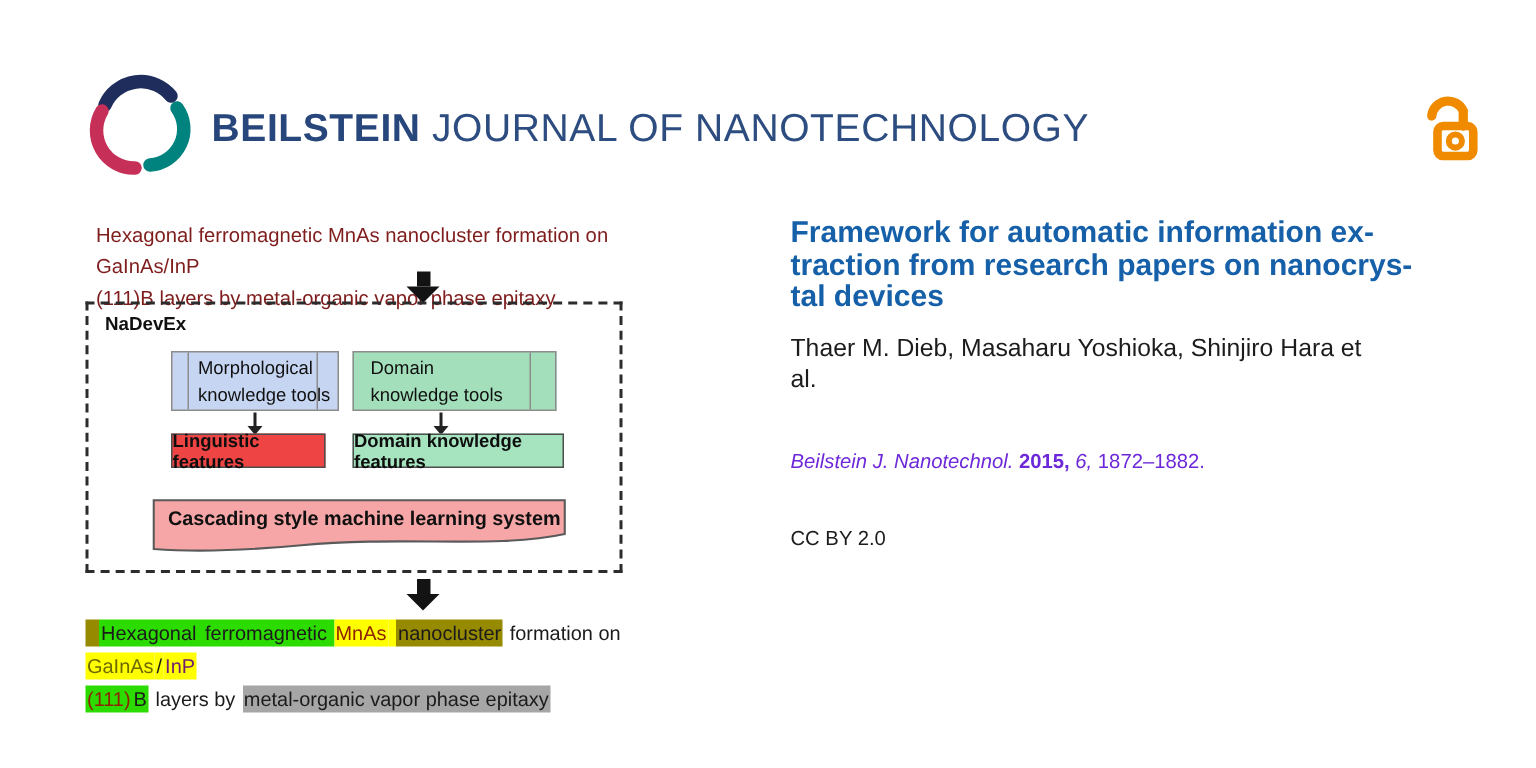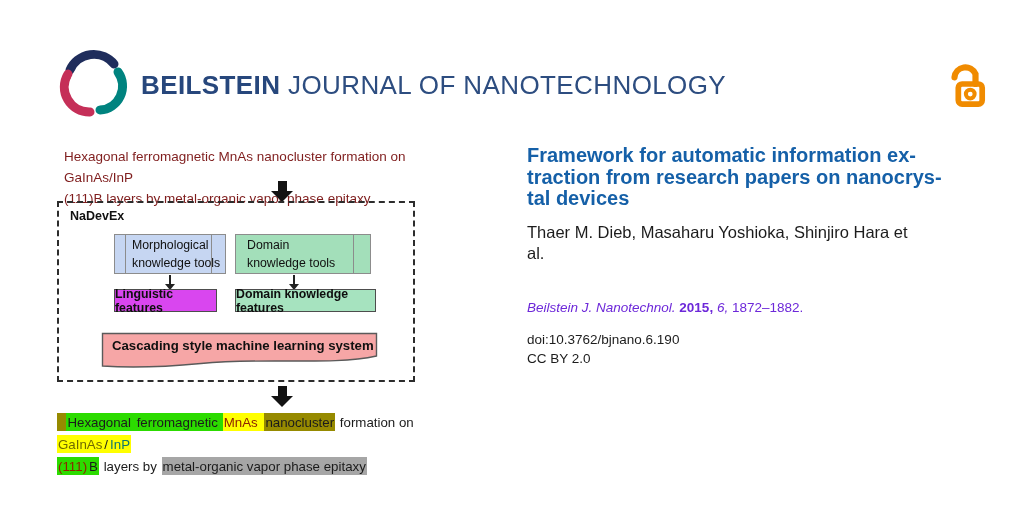--- a/index.html
+++ b/index.html
@@ -34,38 +34,38 @@
   .tool-box .vline { position:absolute; top:0; bottom:0; width:1px; background:#8c8c8c; }
   .tool-morph { left:55px; top:31px; width:112px; background:#c6d6f2; padding-left:17px; }
   .tool-domain { left:176px; top:31px; width:136px; background:#a3dfba; padding-left:11px; }
   .thin-arrow { position:absolute; width:10px; }
   .thin-arrow .line { width:1.5px; height:9px; background:#222; margin:0 auto; }
   .thin-arrow .tri { width:0; height:0; margin:0 auto;
     border-left:5px solid transparent; border-right:5px solid transparent; border-top:6px solid #222; }
   .feat-box { position:absolute; top:86px; height:23px; border:1px solid #4d4d4d;
     display:flex; align-items:center; justify-content:center;
     font-size:12.3px; font-weight:700; color:#0e0e0e; }
-  .feat-ling { left:55px; width:103px; background:#d946ef; }
+  .feat-ling { left:55px; width:103px; background:#ef4444; }
   .feat-domain { left:176px; width:141px; background:#a6e3bf; }
   .cascade { position:absolute; left:42px; top:129px; width:277px; height:37px; }
   .cascade svg { position:absolute; left:0; top:0; }
   .cascade .cascade-label { position:absolute; left:11px; top:6px;
     font-size:13.2px; font-weight:700; color:#101010; white-space:nowrap; }
   
   .sentence { position:absolute; left:57px; top:411px; width:424px;
     font-size:13.3px; line-height:22px; white-space:pre-wrap; color:#1b1b1b; }
   .sentence .tok { padding:1.5px 1px; }
   .hl-green  { background:#2cdb00; }
   .hl-yellow { background:#ffff00; }
   .hl-olive  { background:#968a00; }
   .hl-gray   { background:#a6a6a6; }
   .hl-none   { background:transparent; }
   .tx-darkred { color:#8f2400; }
   .tx-olive   { color:#6f6a00; }
-  .tx-blue    { color:#0f766e; }
+  .tx-blue    { color:#701a75; }
   
   .art-title { position:absolute; left:527px; top:145px; width:462px;
     font-size:20px; font-weight:700; line-height:21.5px; color:#1560a8; white-space:pre-line; }
   .art-authors { position:absolute; left:527px; top:222px; width:455px;
     font-size:16.5px; line-height:21px; color:#1c1c1c; white-space:pre-line; }
   .art-citation { position:absolute; left:527px; top:300px; font-size:13.5px; color:#6d28d9; white-space:pre-wrap; }
   .cit-journal { font-style:italic; }
   .cit-year { font-weight:700; }
   .cit-volume { font-style:italic; }
   .art-doi { position:absolute; left:527px; top:332px; font-size:13.5px; color:#1c1c1c; }
@@ -159,16 +159,15 @@
 <span class="tok hl-green tx-darkred">(111)</span><span class="tok hl-green">B</span><span class="tok hl-none"> layers by </span><span class="tok hl-gray">metal-organic vapor phase epitaxy</span></div>
 
   <div class="art-title">Framework for automatic information ex-
 traction from research papers on nanocrys-
 tal devices</div>
   <div class="art-authors">Thaer M. Dieb, Masaharu Yoshioka, Shinjiro Hara et
 al.</div>
 
   <div class="art-citation"><span class="cit-journal">Beilstein J. Nanotechnol. </span><span class="cit-year">2015, </span><span class="cit-volume">6, </span><span class="cit-pages">1872–1882.</span></div>
 
-  <div class="art-doi">doi:10.3762/bjnano.6.190</div>
   <div class="art-license">CC BY 2.0</div>
 
 </div>
 
 </body></html>

